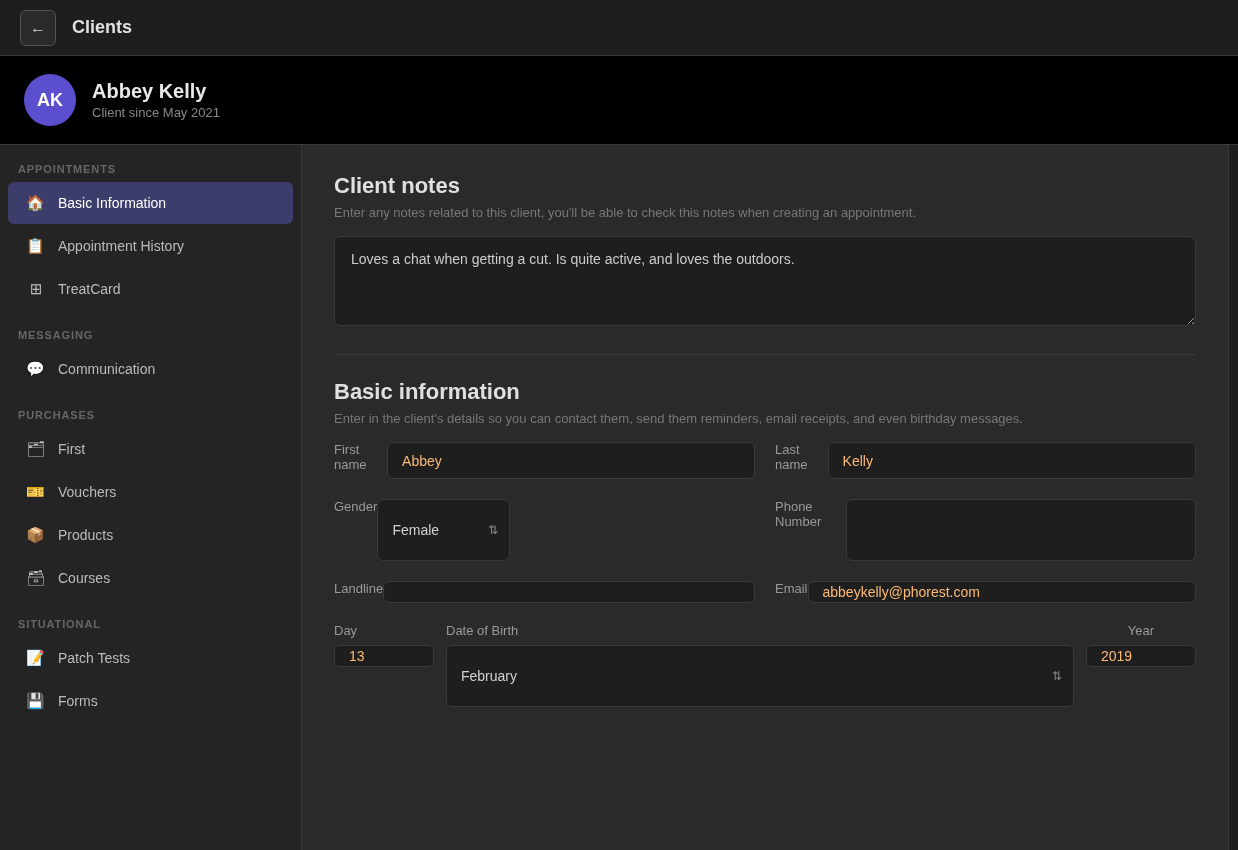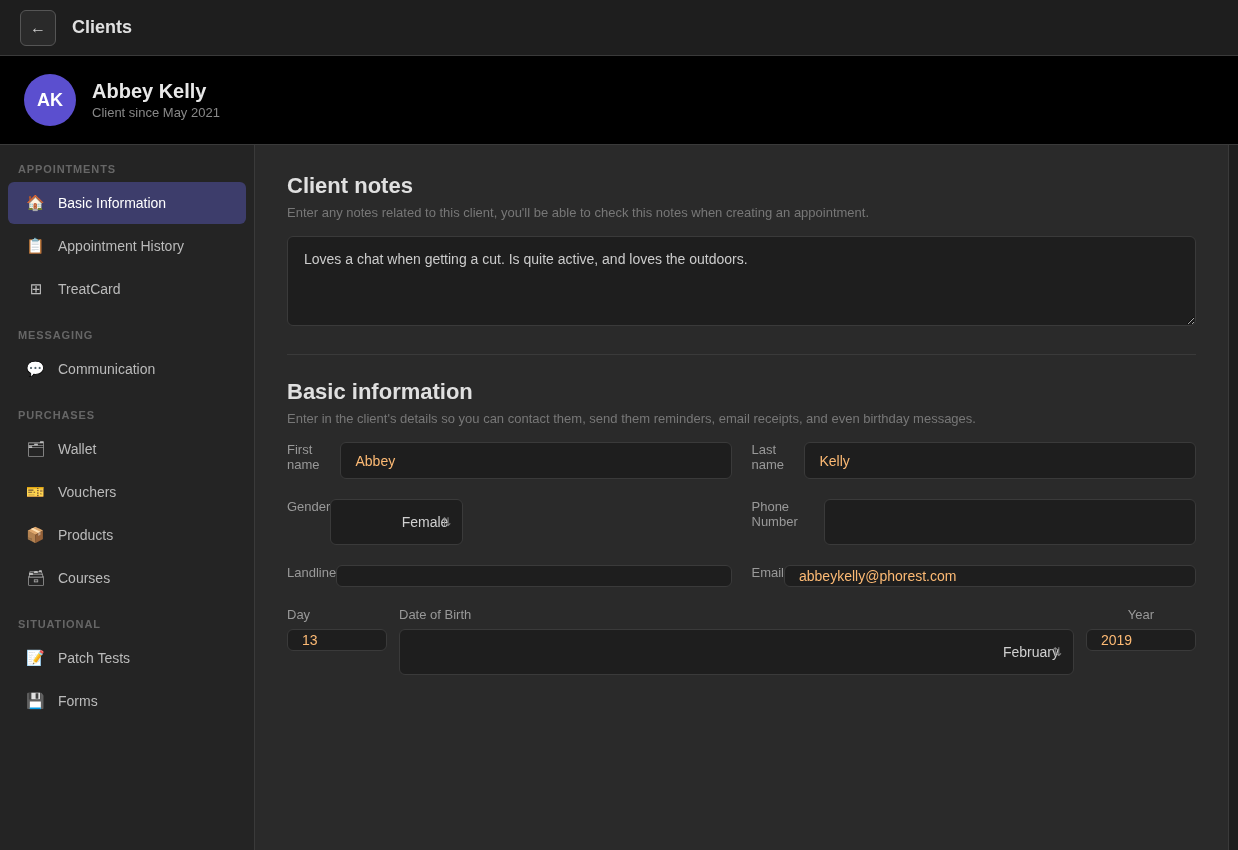--- a/index.html
+++ b/index.html
@@ -74,21 +74,21 @@
       margin-top: 2px;
     }
     
     .main-layout {
       display: flex;
       flex: 1;
       overflow: hidden;
     }
     
     .sidebar {
-      width: 255px;
+      width: 302px;
       background: #242424;
       border-right: 1px solid #3a3a3a;
       overflow-y: auto;
       flex-shrink: 0;
       padding-bottom: 20px;
     }
     .sidebar-section-label {
       font-size: 11px;
       text-transform: uppercase;
       letter-spacing: 0.08em;
@@ -183,27 +183,26 @@
       outline: none;
       font-family: inherit;
       width: 100%;
     }
     .form-select {
       background: #1e1e1e;
       border: 1px solid #3a3a3a;
       border-radius: 6px;
       color: #d0d0d0;
       font-size: 14px;
-      padding: 14px 14px;
+      padding: 22px 14px;
       outline: none;
       font-family: inherit;
       width: 100%;
       appearance: none;
       cursor: pointer;
-      text-align: right;
     }
     .select-wrapper {
       position: relative;
     }
     .select-wrapper::after {
       content: '⇅';
       position: absolute;
       right: 12px;
       top: 50%;
       transform: translateY(-50%);
@@ -280,21 +279,21 @@
 
     <div class="sidebar-item">
       <span class="sidebar-icon">💬</span>
       <span>Communication</span>
     </div>
 
     <div class="sidebar-section-label">Purchases</div>
 
     <div class="sidebar-item">
       <span class="sidebar-icon">🗂</span>
-      <span>Wallet</span>
+      <span>First</span>
     </div>
 
     <div class="sidebar-item">
       <span class="sidebar-icon">🎫</span>
       <span>Vouchers</span>
     </div>
 
     <div class="sidebar-item">
       <span class="sidebar-icon">📦</span>
       <span>Products</span>

